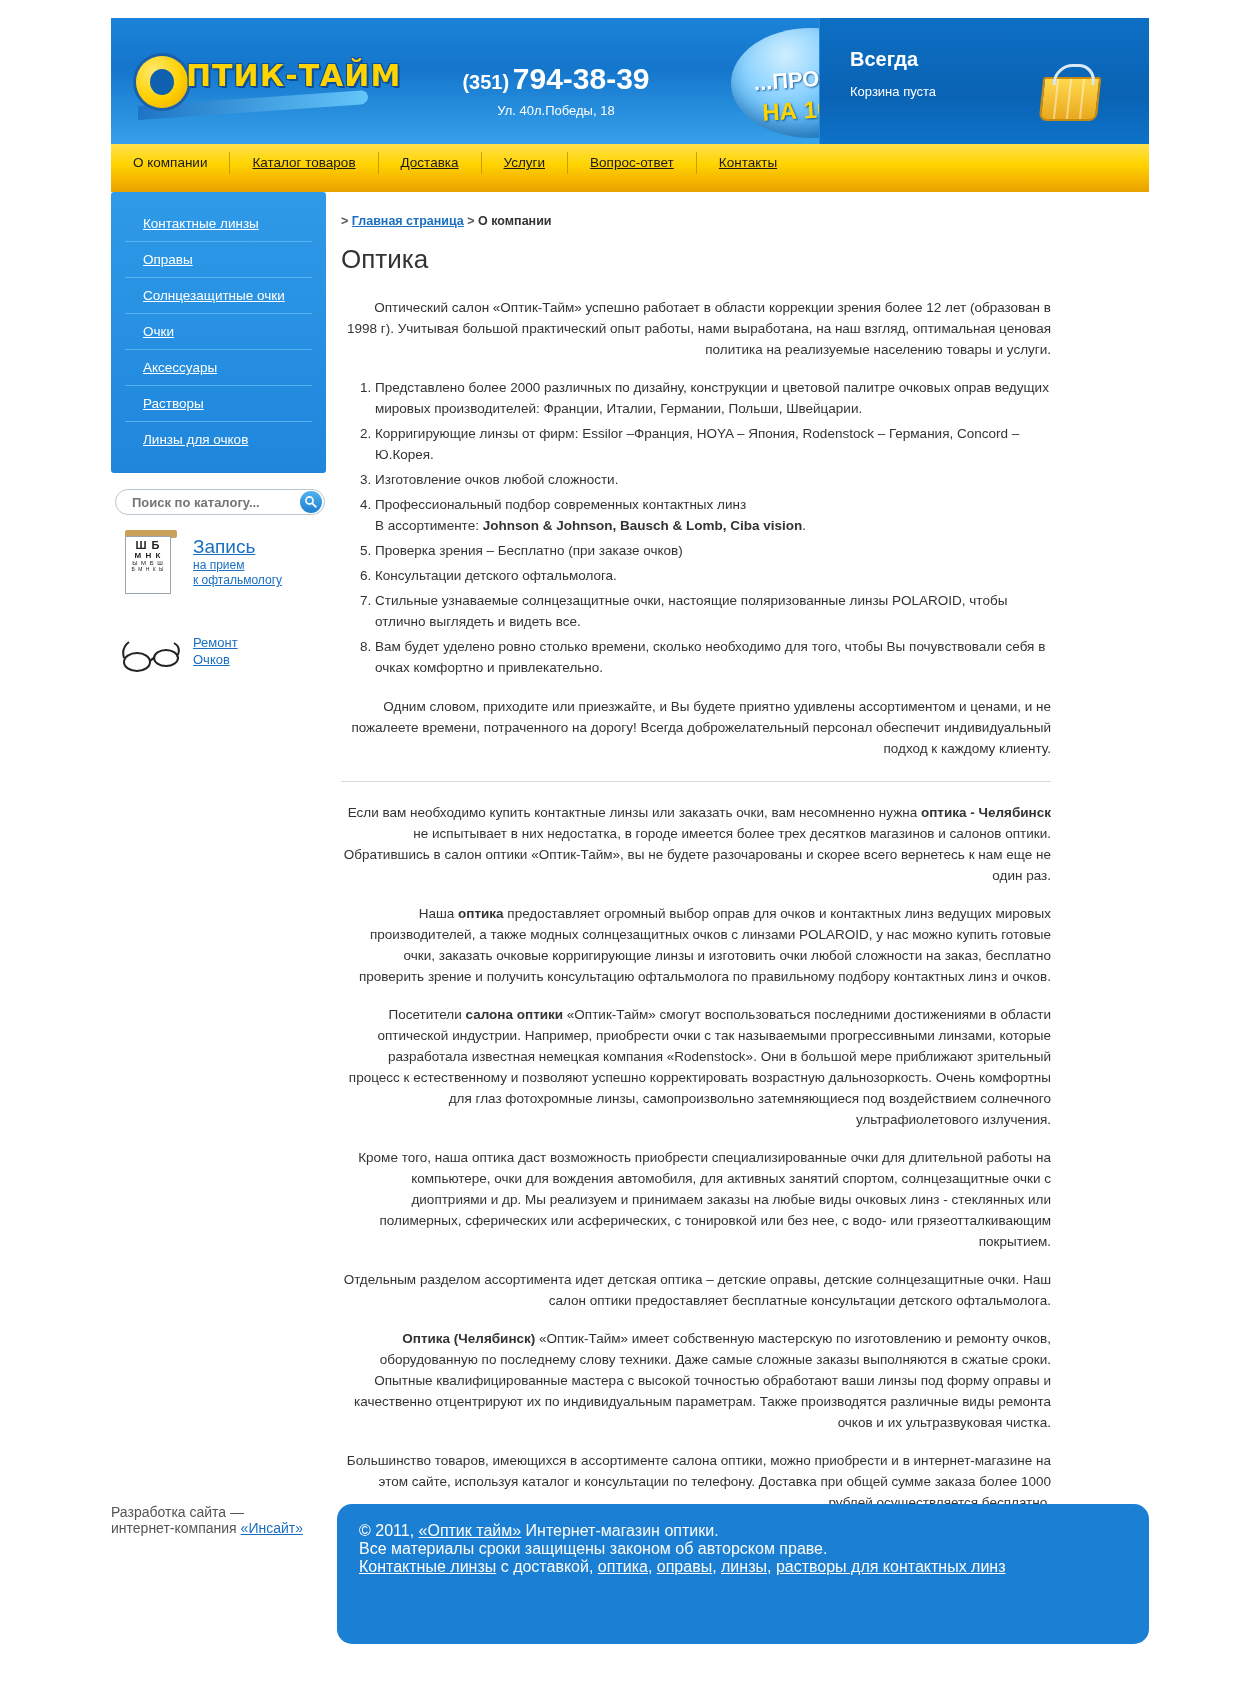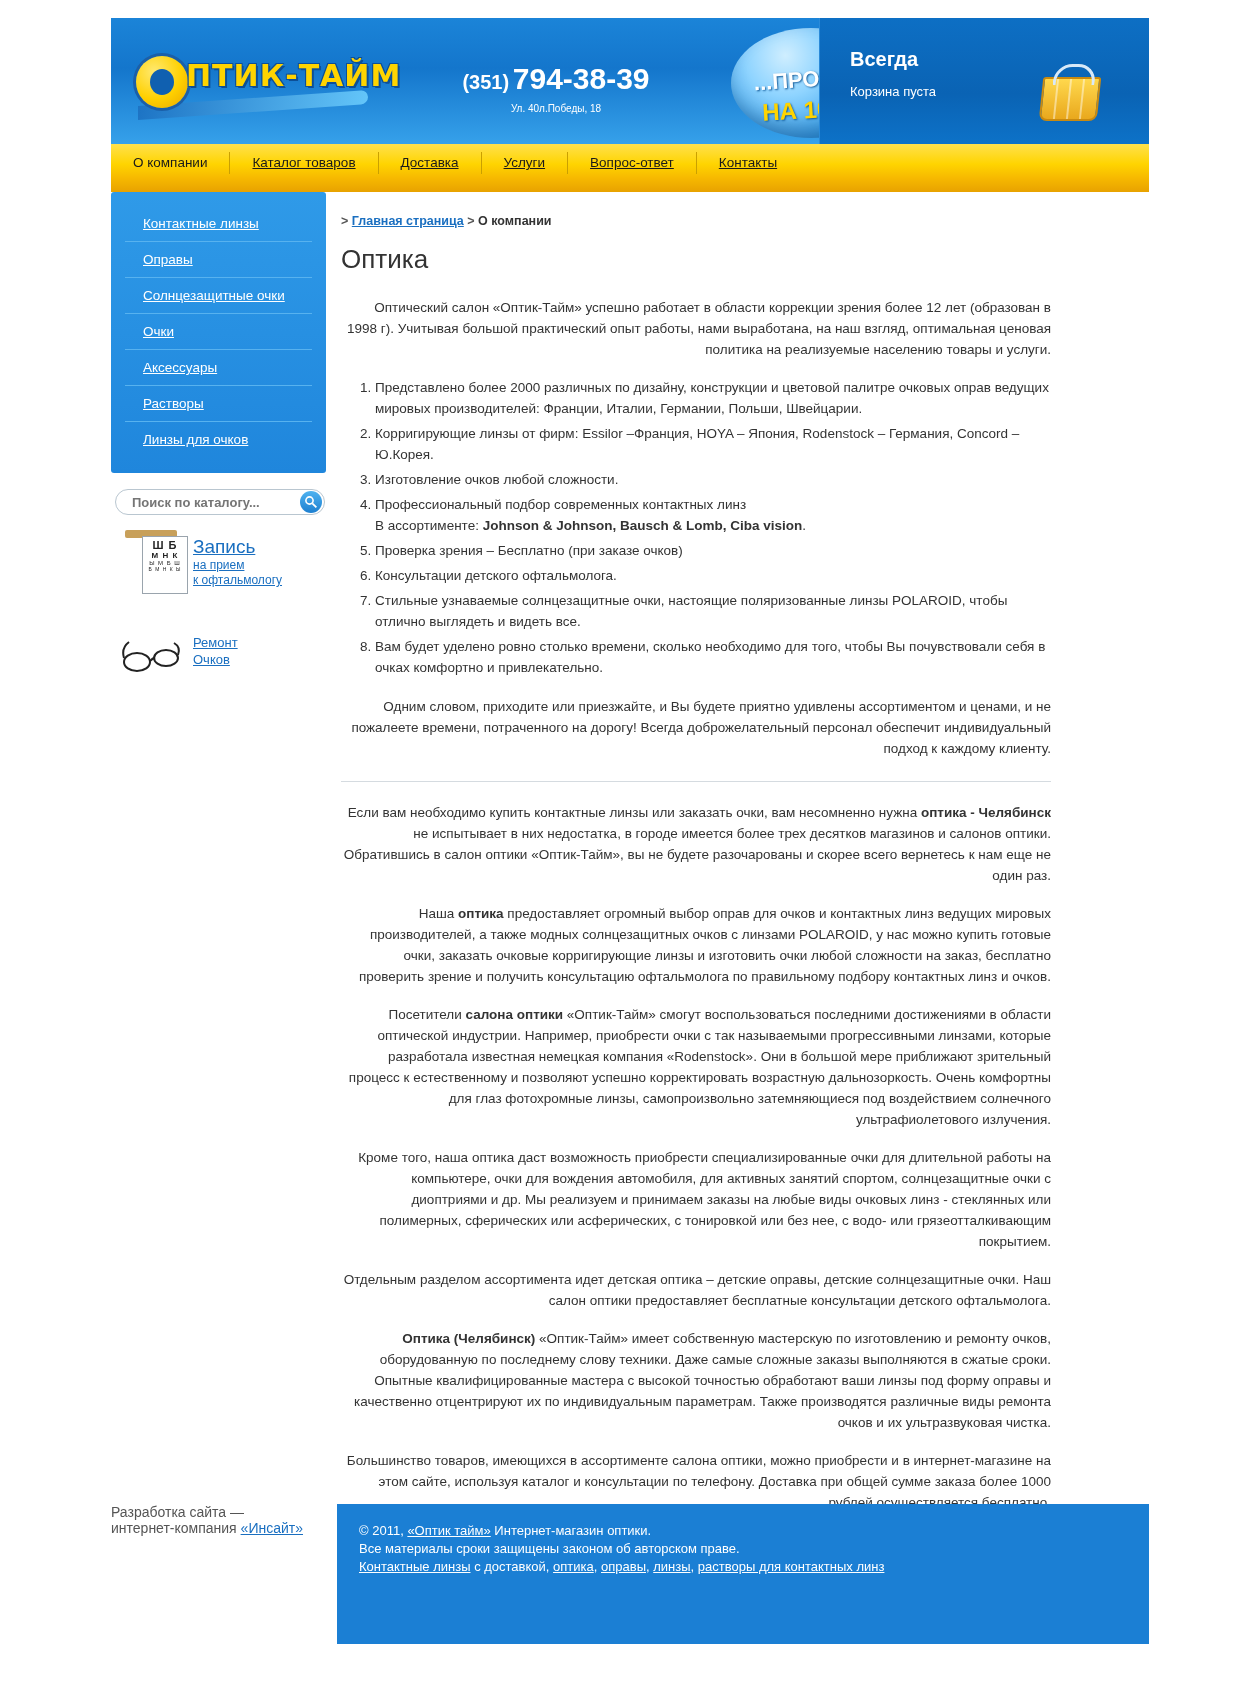--- a/index.html
+++ b/index.html
@@ -47,21 +47,21 @@
   .logo-swoosh{
     position:absolute;left:2px;top:42px;width:230px;height:14px;
     background:linear-gradient(to right,#1b6fc0,#6fd0ff);
     border-radius:0 40px 40px 0;
     transform:skewY(-4deg);
     opacity:.85;
   }
   .phone-block{position:absolute;left:300px;top:44px;width:290px;text-align:center;}
   .phone-code{font-size:20px;font-weight:bold;color:#ffffff;}
   .phone-num{font-size:30px;font-weight:bold;color:#ffffff;letter-spacing:0px;}
-  .addr{color:#ffffff;font-size:10px;margin-top:7px;}
+  .addr{color:#ffffff;font-size:13px;margin-top:7px;}
   .promo{
     position:absolute;left:620px;top:10px;width:160px;height:110px;
     border-radius:50%;
     background:radial-gradient(circle at 34% 25%,#cfeeff 0%,#8fd4ff 30%,#2c9ae8 70%,#1c7fd0 100%);
     box-shadow:inset -6px -10px 18px rgba(0,40,90,.35);
   }
   .promo-t1{
     position:absolute;left:0;top:28px;width:185px;text-align:center;
     font-weight:bold;font-size:22px;color:#fff;
     text-shadow:1px 1px 2px #0b5596;
@@ -147,21 +147,21 @@
   .search-btn svg{position:absolute;left:4px;top:4px;}
 
   .promo-item{position:absolute;width:215px;}
   .promo-app{left:4px;top:342px;}
   .promo-rep{left:4px;top:440px;}
   .promo-item .pic{position:absolute;left:6px;top:0;width:62px;height:62px;}
   .promo-item .txt{position:absolute;left:78px;top:2px;}
   .promo-item .txt a.big{font-size:19px;color:#1a6fc0;text-decoration:underline;font-weight:normal;}
   .promo-item .txt a.small{display:block;font-size:12px;color:#1a6fc0;text-decoration:underline;line-height:15px;}
   .chart{
-    position:absolute;left:21px;top:2px;width:44px;height:56px;background:#fff;border:1px solid #9aa4ad;
+    position:absolute;left:4px;top:2px;width:44px;height:56px;background:#fff;border:1px solid #9aa4ad;
   }
   .chart .row{text-align:center;font-family:"Liberation Sans",sans-serif;letter-spacing:1px;color:#222;}
   .chart .r1{font-size:11px;font-weight:bold;margin-top:2px;}
   .chart .r2{font-size:8px;font-weight:bold;}
   .chart .r3{font-size:6px;}
   .chart .r4{font-size:5px;}
   .clipboard{
     position:absolute;left:4px;top:-4px;width:52px;height:8px;background:#c8a05a;border-radius:2px;
   }
   .glasses{position:absolute;left:0;top:6px;width:62px;height:40px;}
@@ -181,21 +181,21 @@
   .hr{border:none;border-top:1px solid #d5dbe0;margin:22px 0 20px 0;height:0;}
   .b{font-weight:bold;}
 
   
   .footer{
     position:absolute;left:337px;top:1504px;width:812px;height:140px;
     background:#1b7fd4;
     color:#ffffff;
     padding:18px 0 0 22px;
     box-sizing:border-box;
-    font-size:13px;line-height:18px;
+    font-size:16px;line-height:18px;border-radius:15px;
   }
   .footer a{color:#ffffff;text-decoration:underline;}
   .dev{
     position:absolute;left:111px;top:1504px;width:210px;
     font-size:14px;color:#555;line-height:16px;
   }
   .dev a{color:#1a6fc0;text-decoration:underline;}
 </style>
 </head>
 <body>

